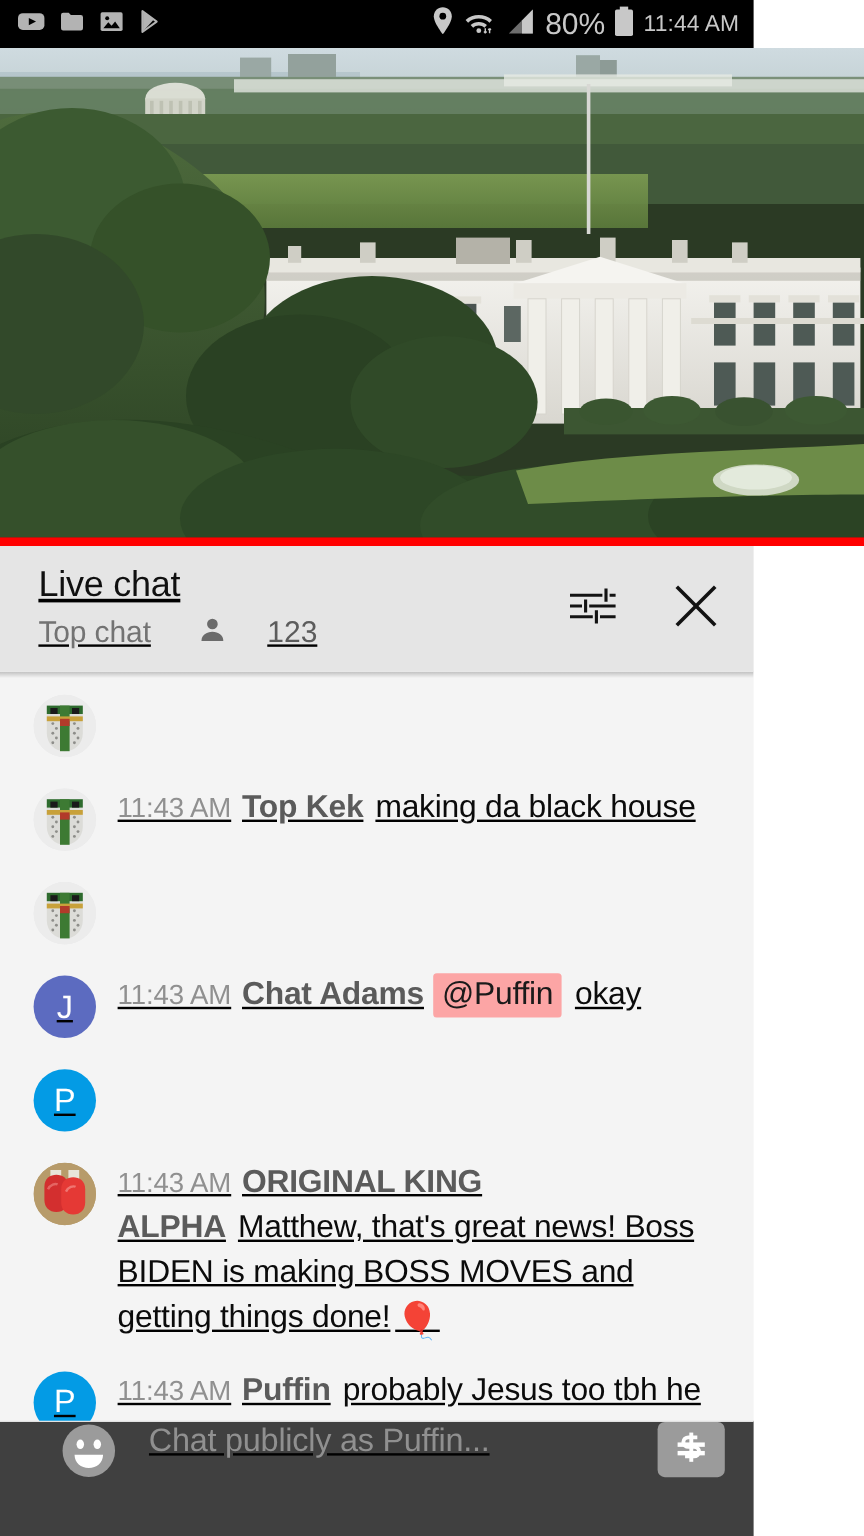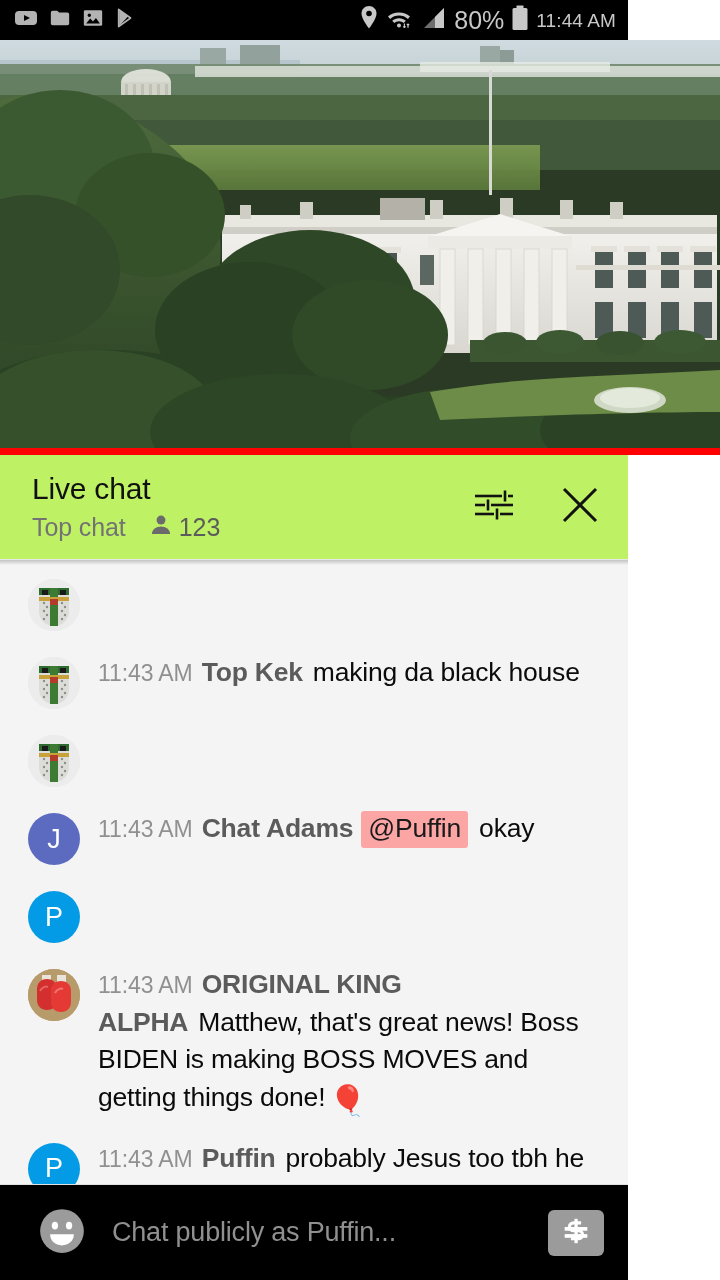--- a/index.html
+++ b/index.html
@@ -2,21 +2,21 @@
 <html><head>
 <meta charset="utf-8">
 <style>
   * { margin:0; padding:0; box-sizing:border-box; }
   html, body {
     width:720px; height:1280px; overflow:hidden;
     background:#ffffff;
     font-family:"Liberation Sans", sans-serif;
     -webkit-font-smoothing:antialiased;
   }
-  #app { position:relative; width:628px; height:1280px; display:flex; flex-direction:column; }
+  #app { position:relative; width:628px; height:1280px; display:flex; flex-direction:column;text-decoration:underline; }
 
   
   .statusbar {
     height:40px; background:#000; color:#b3b3b3;
     display:flex; align-items:center; justify-content:space-between;
     padding:0 12px 0 14px; flex:0 0 40px;
   }
   .sb-left { display:flex; align-items:center; gap:11px; }
   .sb-right { display:flex; align-items:center; gap:7px; }
   .sb-icon { display:block; }
@@ -24,29 +24,29 @@
   .sb-pct { font-size:25px; color:#c8c8c8; line-height:1; }
 
   
   .video-wrap { position:relative; width:720px; height:415px; flex:0 0 415px; overflow:hidden; background:#2b3a24; }
   .video-canvas { position:absolute; inset:0; }
   .progress-bar { position:absolute; left:0; bottom:0; width:720px; height:7px; background:#cc0000; }
   .progress-played { position:absolute; left:0; bottom:0; height:7px; background:#ff0000; width:100%; }
 
   
   .chat-header {
-    flex:0 0 105px; background:#bef264; display:flex; align-items:center;
+    flex:0 0 105px; background:#e5e5e5; display:flex; align-items:center;
     padding:0 24px 0 32px; border-bottom:1px solid #e8e8e8;
   }
   .chat-header-texts { flex:1 1 auto; }
   .chat-title { font-size:30px; font-weight:400; color:#101010; line-height:1.12; letter-spacing:-0.2px; }
-  .chat-sub { display:flex; align-items:center; margin-top:7px; gap:9px; }
+  .chat-sub { display:flex; align-items:center; margin-top:7px; gap:25px; }
   .chat-sub-mode { font-size:25px; color:#737373; letter-spacing:-0.1px; }
   .viewer-grp { display:flex; align-items:center; gap:5px; margin-left:13px; }
-  .viewer-count { font-size:25px; color:#5c5c5c; }
+  .viewer-count { font-size:25px; color:#5c5c5c;margin-left:28px; }
   .hdr-btns { display:flex; align-items:center; gap:38px; }
   .hdr-btn { width:48px; height:48px; display:flex; align-items:center; justify-content:center; }
 
   
   .msg-list {
     flex:1 1 auto; background:#f4f4f4; overflow:hidden;
     position:relative; padding-top:4px;
   }
   .list-shadow { position:absolute; top:0; left:0; right:0; height:5px;
     background:linear-gradient(to bottom, rgba(0,0,0,0.20), rgba(0,0,0,0)); z-index:3; }
@@ -73,22 +73,22 @@
     display:inline-block; line-height:1.18;
   }
   .emoji { font-size:30px; vertical-align:-5px; margin-left:4px; line-height:1; }
 
   
   .av-templar { background:#e9e9ea; }
   .av-gloves { background:#b79b6a; }
 
   
   .composer {
-    flex:0 0 96px; background:#000000; border-top:1px solid #e2e2e2;
-    display:flex; align-items:center; padding:0 24px 0 36px;
+    flex:0 0 96px; background:#404040; border-top:1px solid #e2e2e2;
+    display:flex; align-items:flex-start; padding:0 24px 0 48px;
   }
   .emoji-btn { flex:0 0 52px; width:52px; height:52px; display:flex; align-items:center; justify-content:center; }
   .composer-input {
     flex:1 1 auto; border:0; outline:0; background:transparent;
     font-family:"Liberation Sans", sans-serif; font-size:27px; color:#8a8a8a;
     margin-left:24px; letter-spacing:-0.2px;
   }
   .composer-input::placeholder { color:#909090; }
   .superchat-btn {
     flex:0 0 56px; width:56px; height:46px; border-radius:6px; background:#9b9b9b;

